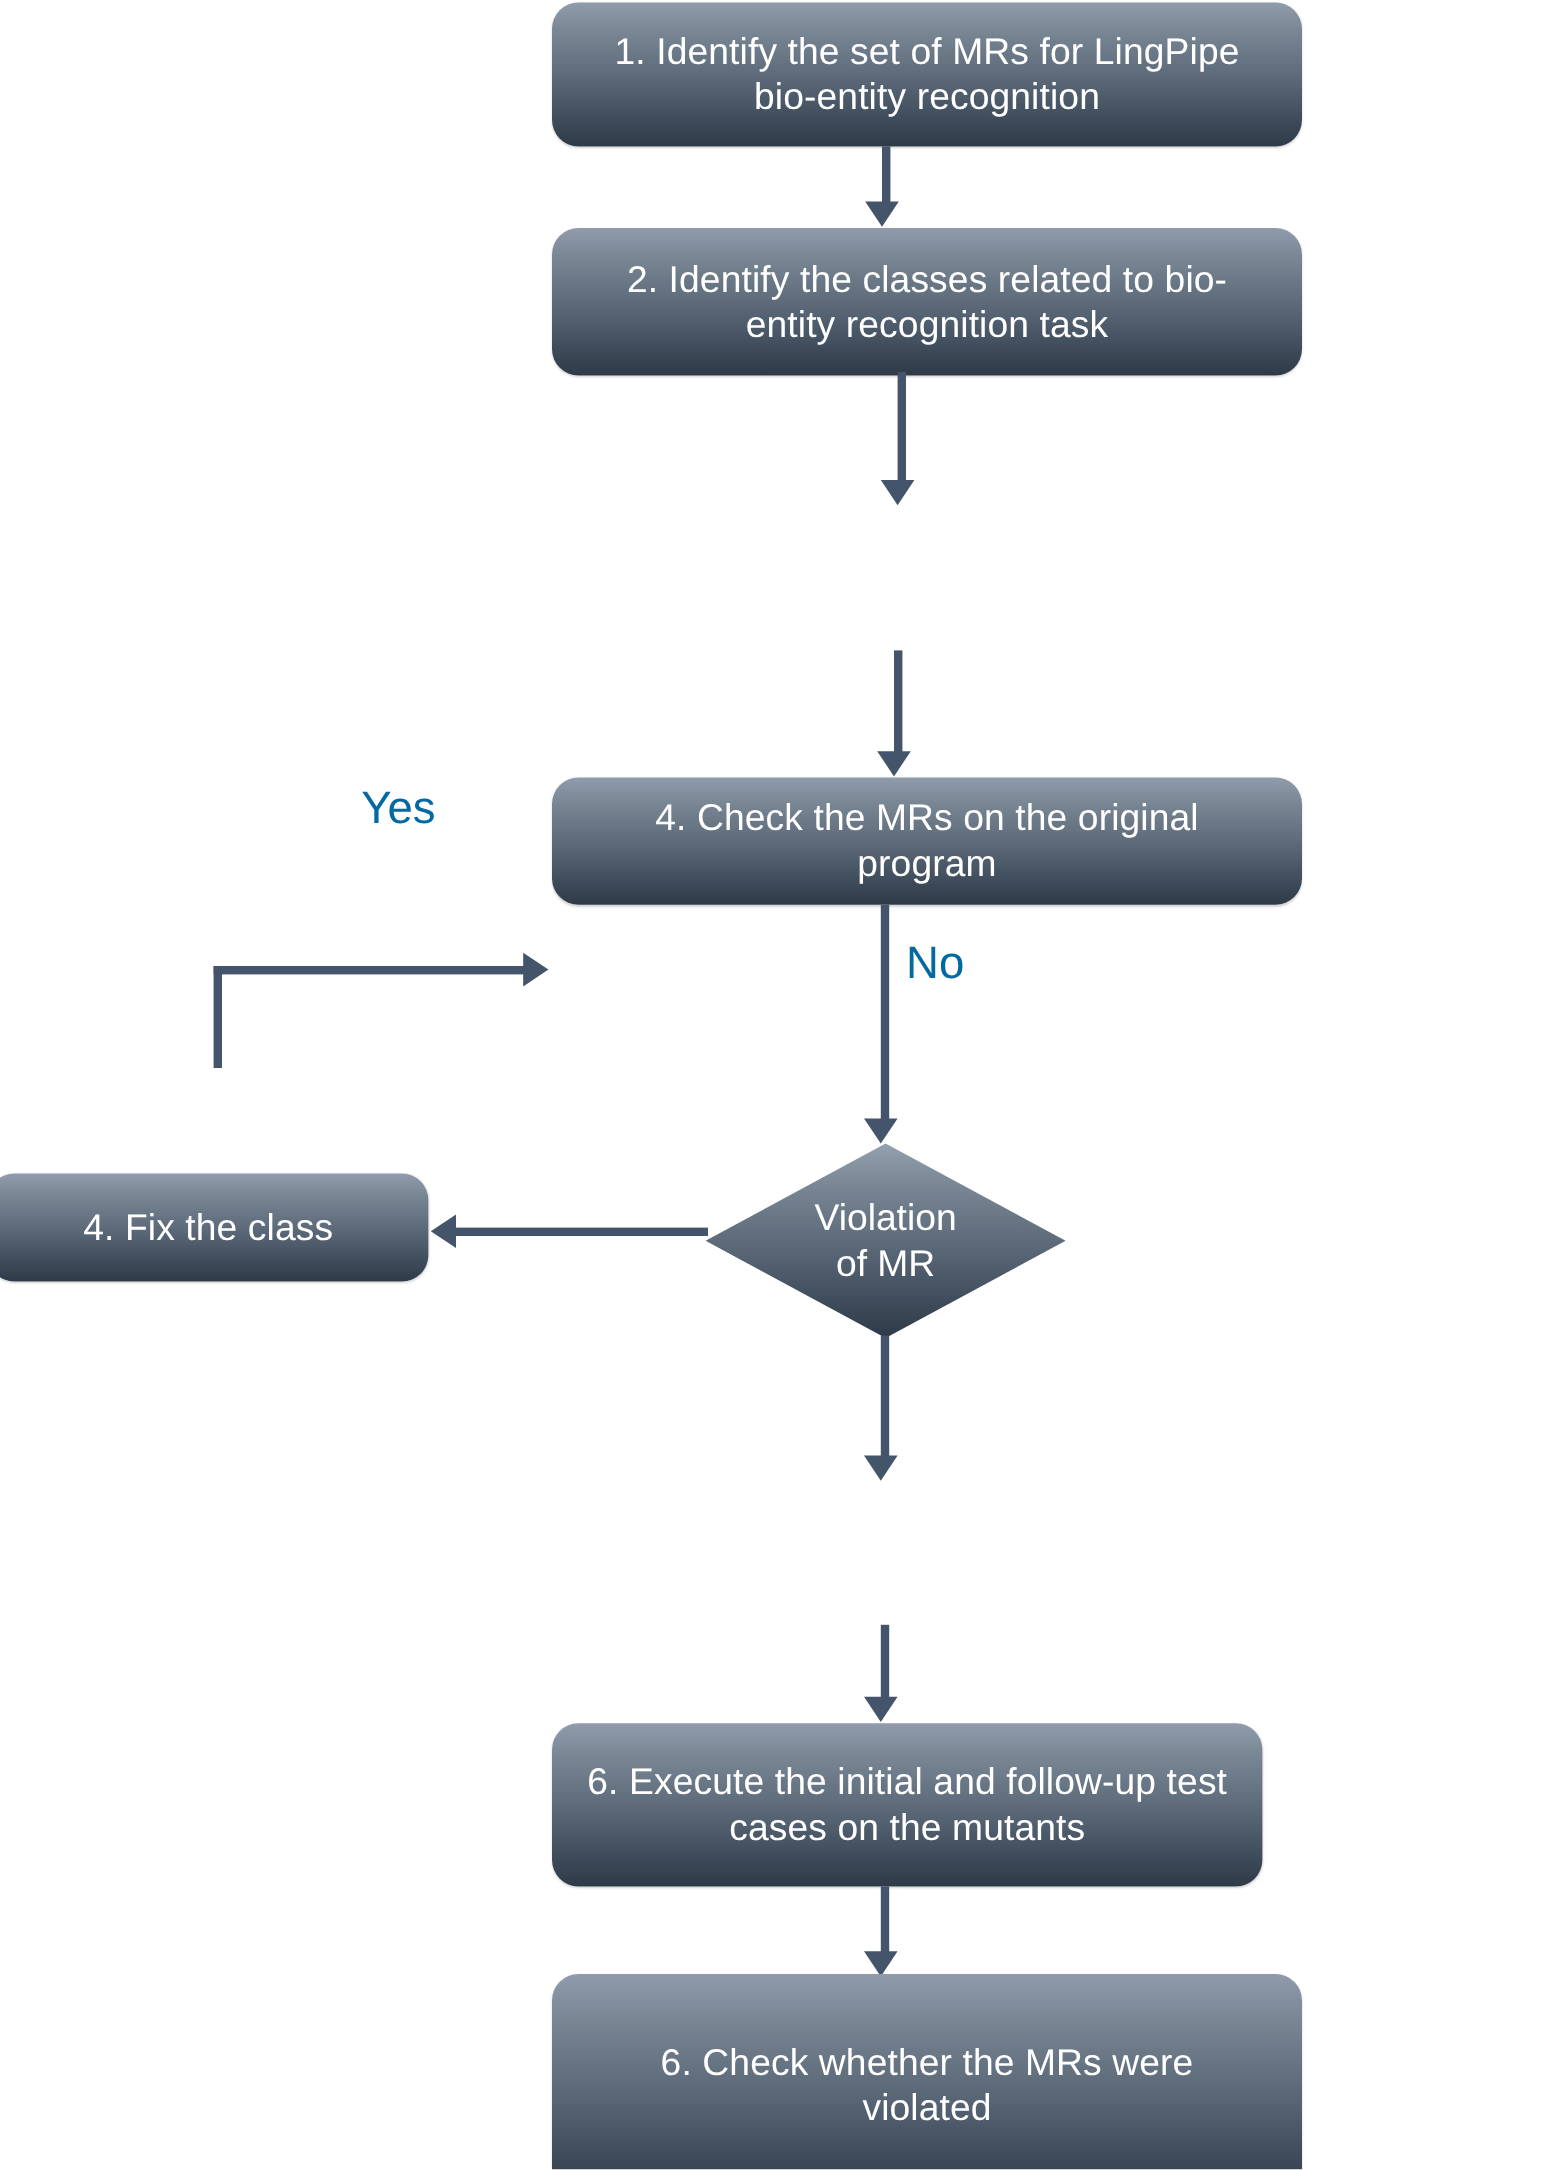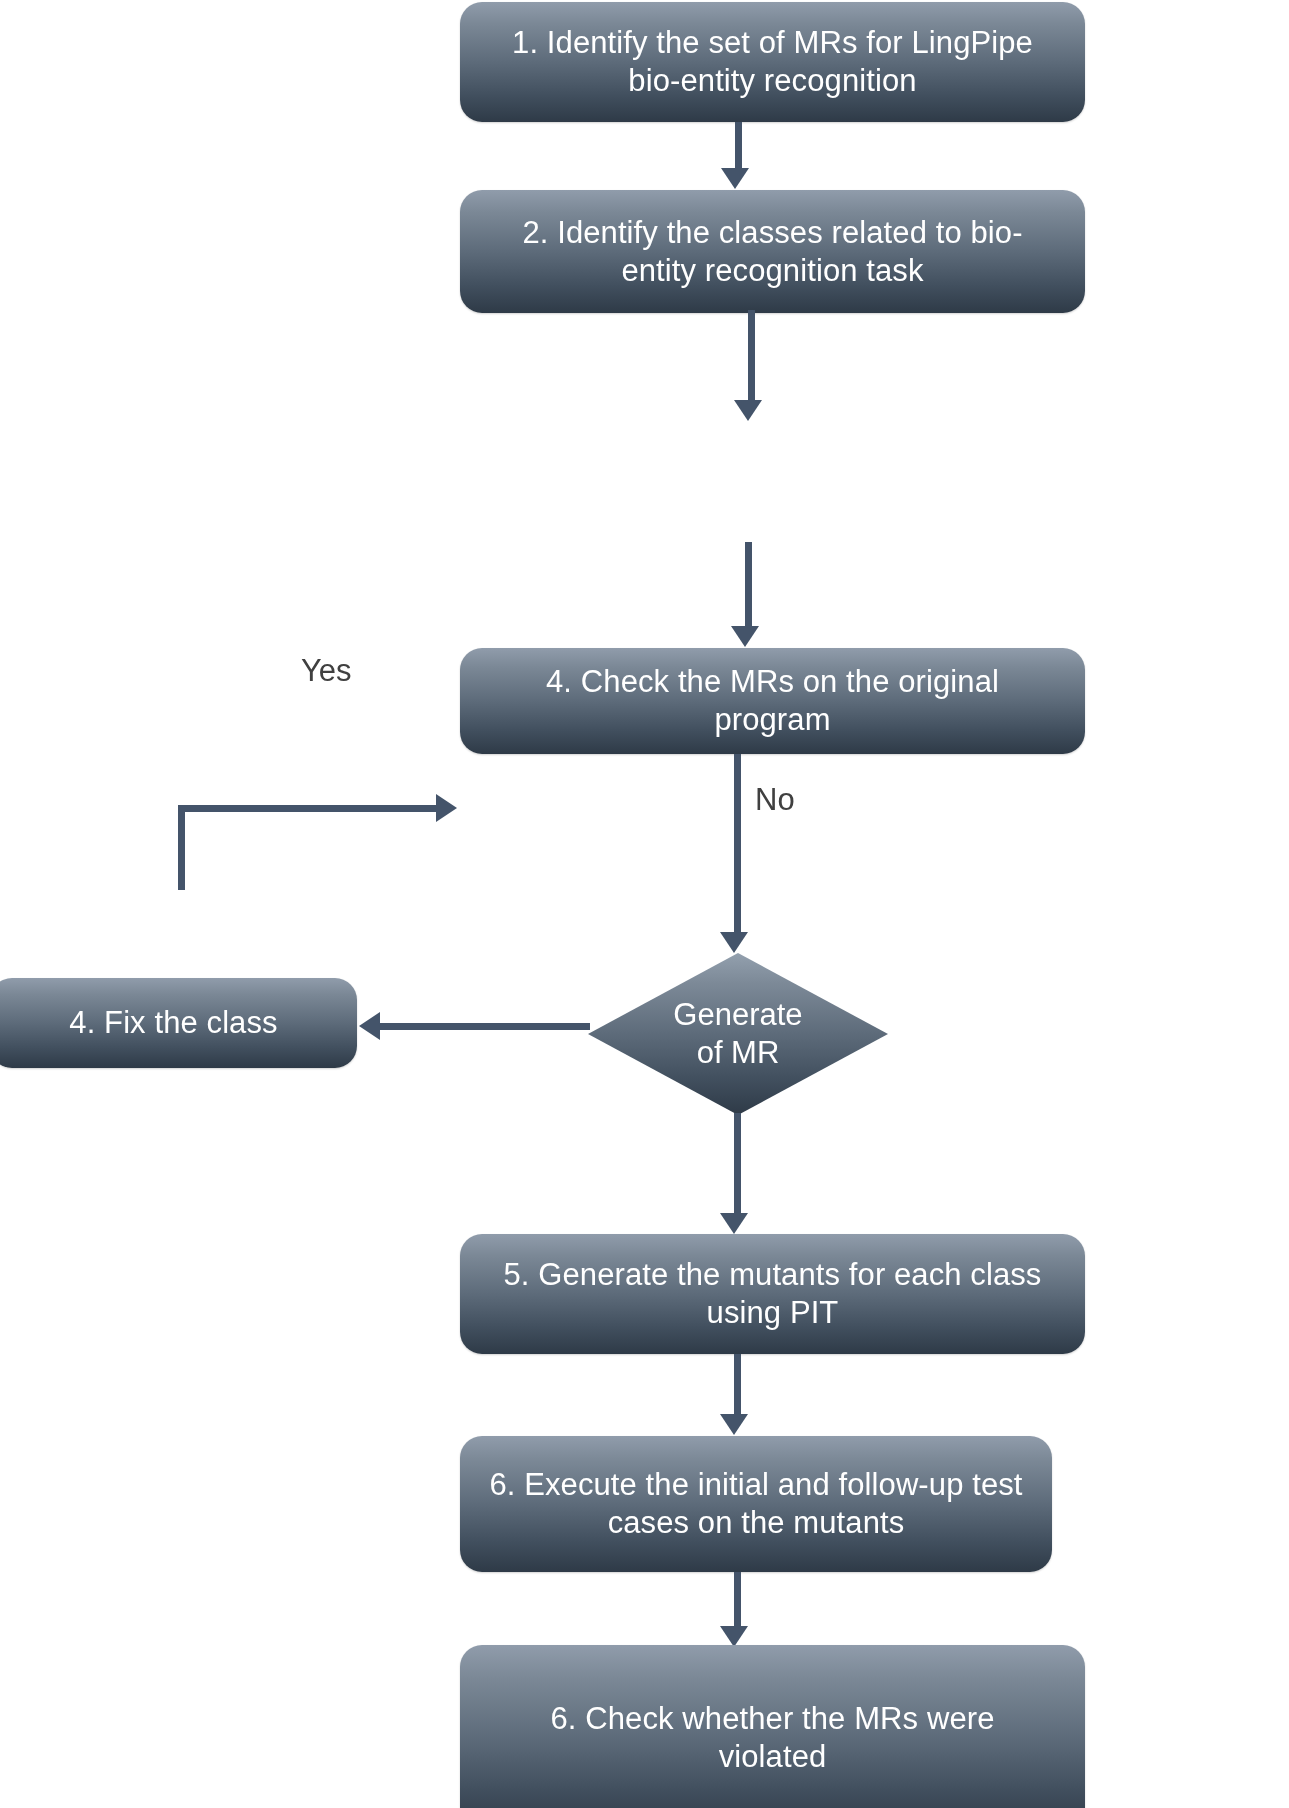--- a/index.html
+++ b/index.html
@@ -100,22 +100,22 @@
     width: 0;
     height: 0;
     border-top: 14px solid transparent;
     border-bottom: 14px solid transparent;
     border-right: 21px solid #44546a;
   }
 
   
   .edge-label {
     position: absolute;
-    color: #404040;
-    font-size: 31px;
+    color: #0369a1;
+    font-size: 38px;
     line-height: 1;
     white-space: nowrap;
   }
 </style>
 </head>
 <body>
 
 <div id="canvas">
 
   <div class="node" style="left:460px; top:2px; width:625px; height:120px;">
@@ -158,38 +158,34 @@
         <linearGradient id="dgrad" x1="0" y1="0" x2="0" y2="1">
           <stop offset="0%" stop-color="#93a0ae"></stop>
           <stop offset="18%" stop-color="#7d8a98"></stop>
           <stop offset="50%" stop-color="#5d6b7a"></stop>
           <stop offset="78%" stop-color="#414f5e"></stop>
           <stop offset="100%" stop-color="#2e3a47"></stop>
         </linearGradient>
       </defs>
       <polygon points="150,0 300,81 150,162 0,81" fill="url(#dgrad)"></polygon>
     </svg>
-    <div class="diamond-label">Generate
+    <div class="diamond-label">Violation
 of MR</div>
   </div>
 
   <div class="hline" style="left:380px; top:1023px; width:210px;"></div>
   <div class="arrow-left" style="left:359px; top:1012px;"></div>
 
   <div class="node" style="left:-10px; top:978px; width:367px; height:90px; border-radius:22px;">
     <span class="node-text">4. Fix the class</span>
   </div>
 
   <div class="vline" style="left:734px; top:1113px; height:102px;"></div>
   <div class="arrow-down" style="left:720px; top:1213px;"></div>
 
-  <div class="node" style="left:460px; top:1234px; width:625px; height:120px;">
-    <span class="node-text">5. Generate the mutants for each class
-using PIT</span>
-  </div>
 
   <div class="vline" style="left:734px; top:1354px; height:62px;"></div>
   <div class="arrow-down" style="left:720px; top:1414px;"></div>
 
   <div class="node" style="left:460px; top:1436px; width:592px; height:136px;">
     <span class="node-text">6. Execute the initial and follow-up test
 cases on the mutants</span>
   </div>
 
   <div class="vline" style="left:734px; top:1572px; height:56px;"></div>

